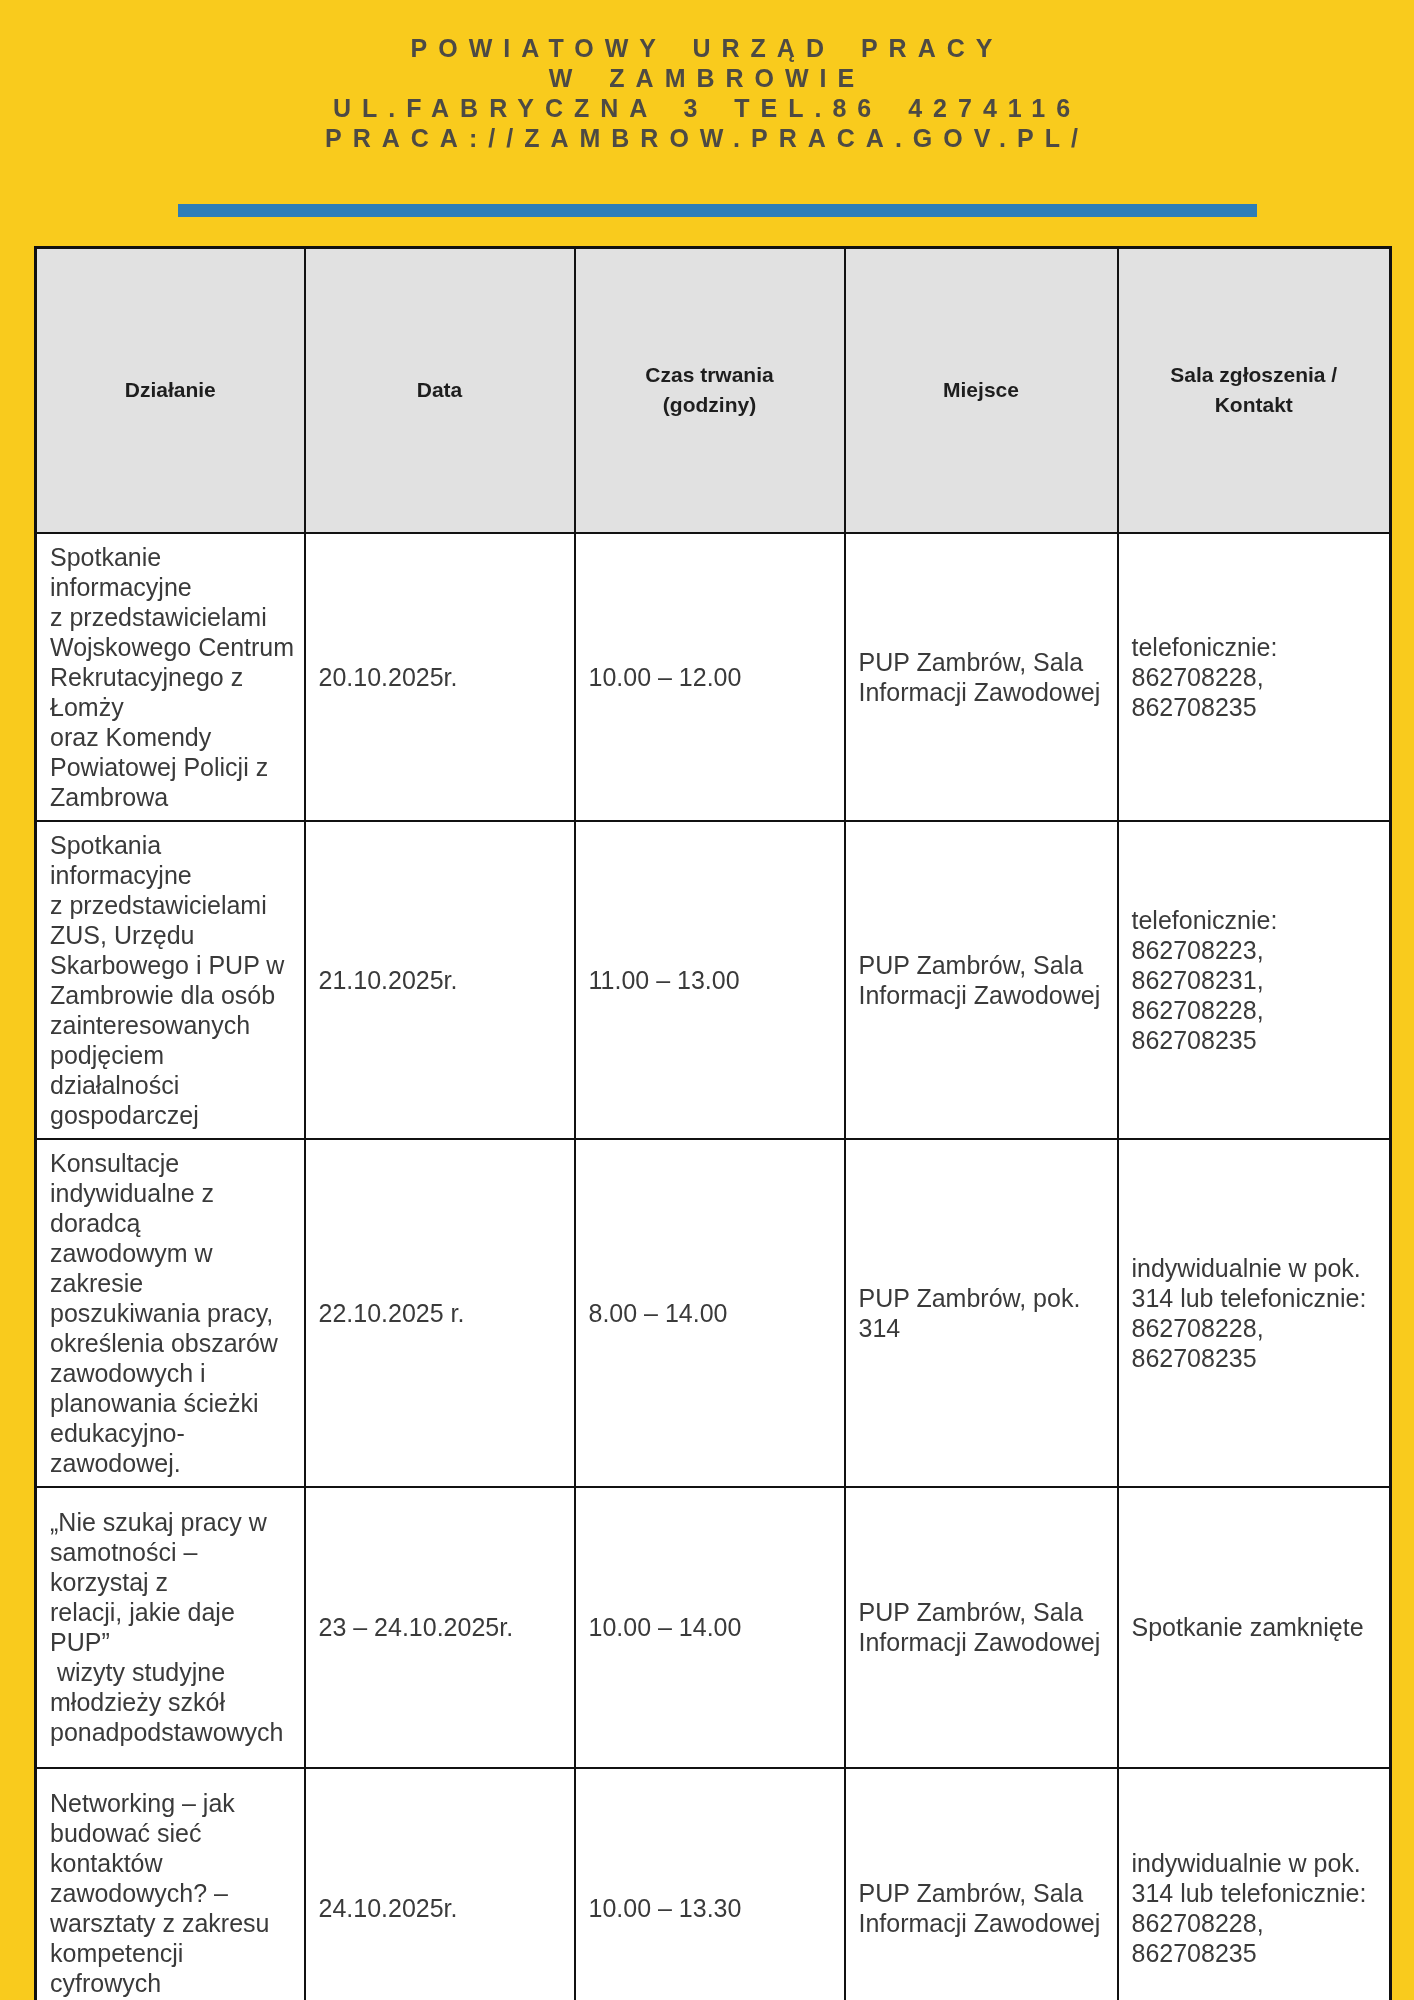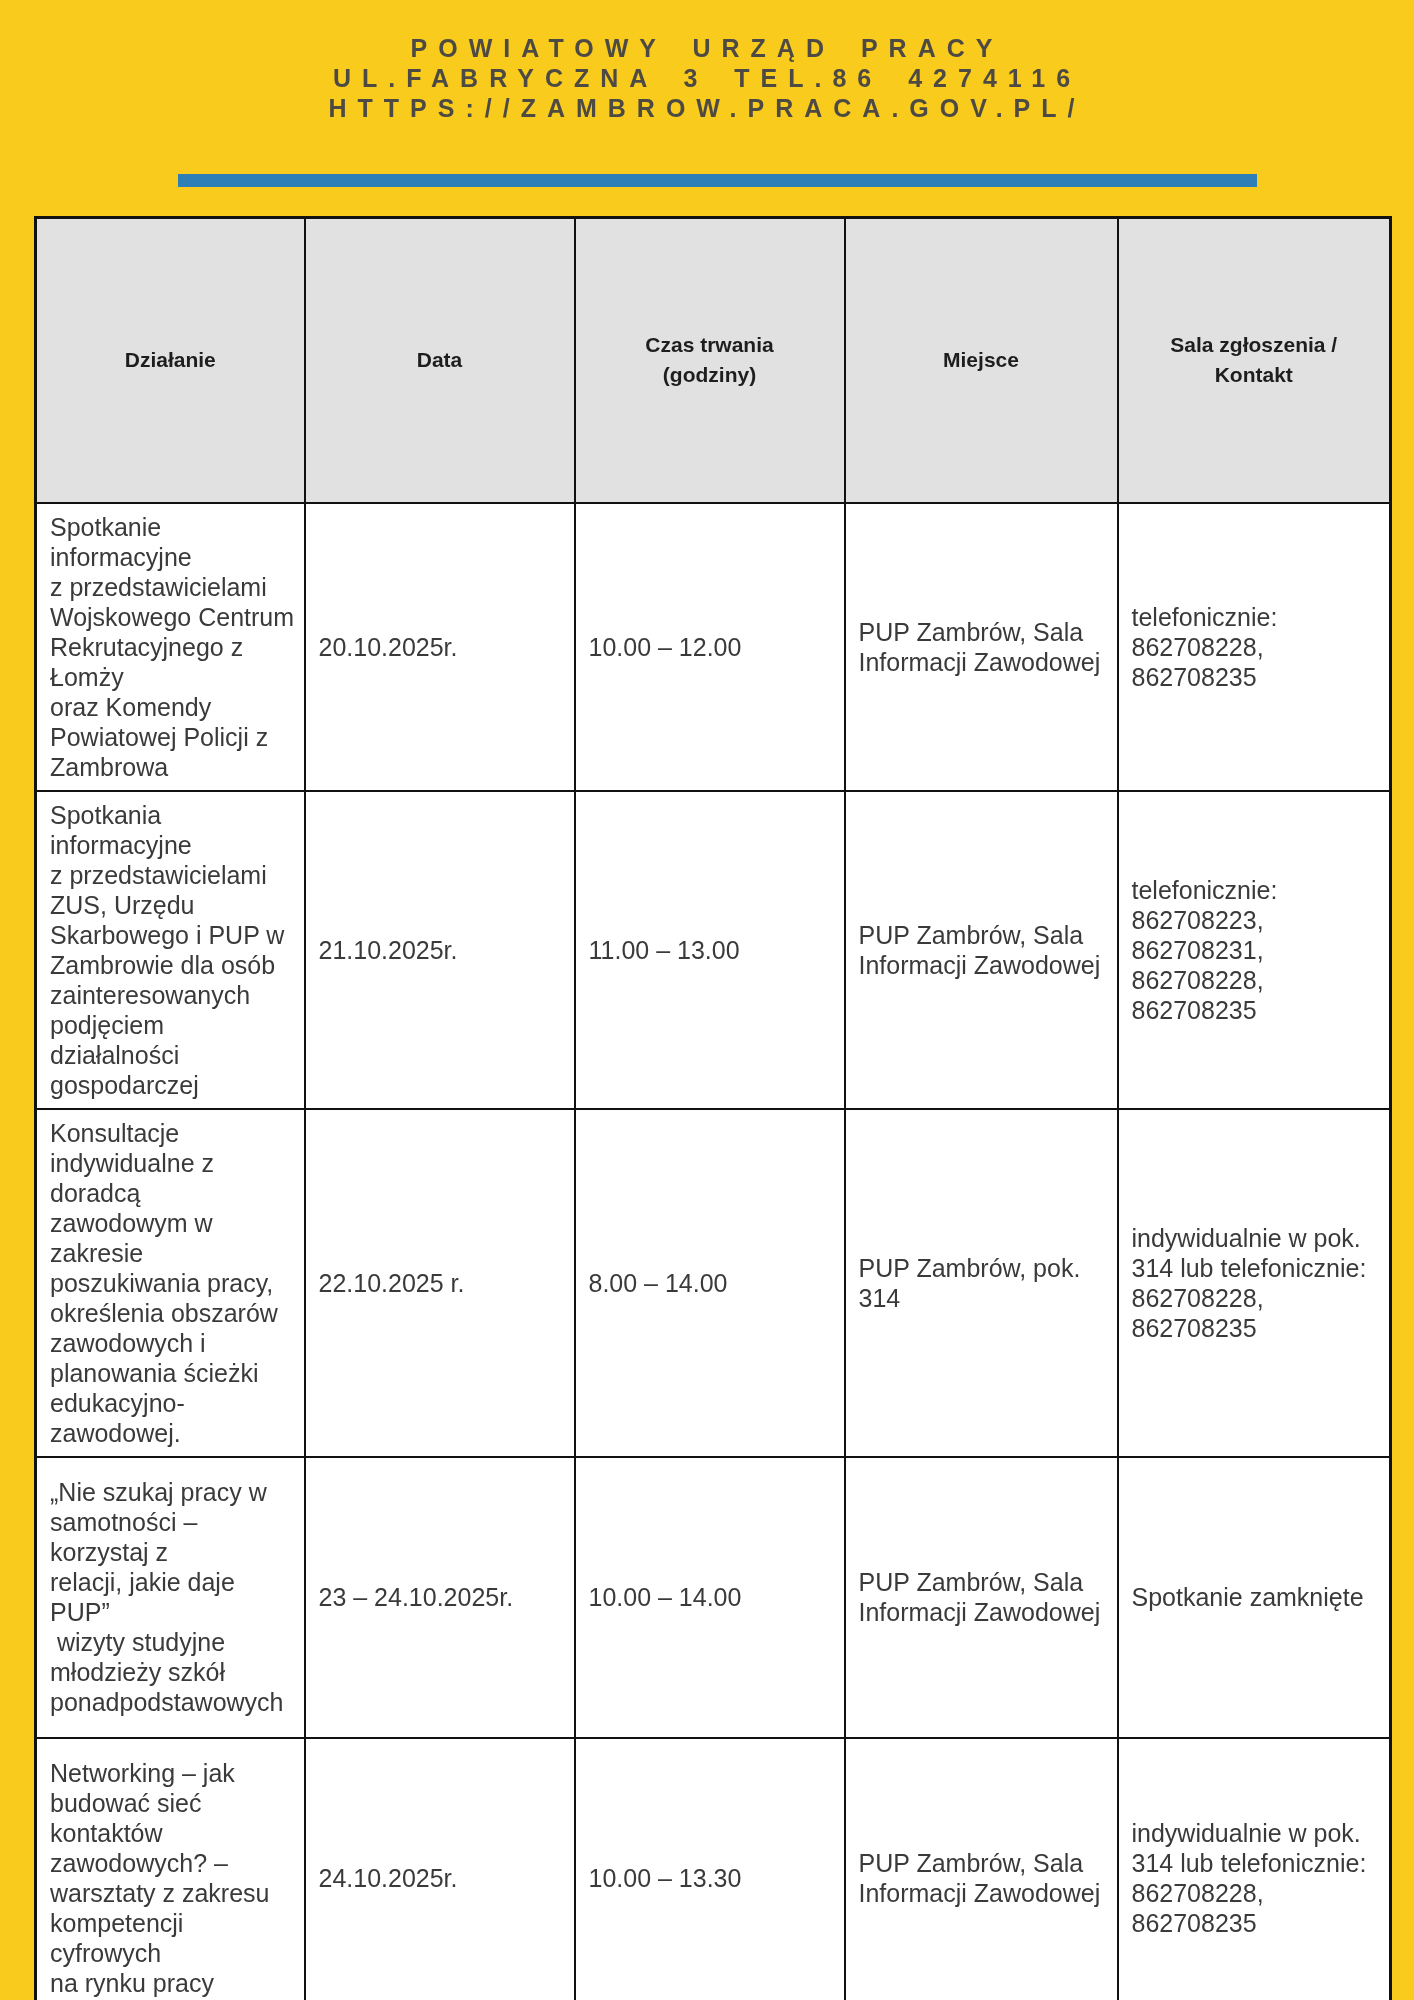--- a/index.html
+++ b/index.html
@@ -61,22 +61,23 @@
   tr.r1{height:207px;}
   tr.r2{height:277px;}
   tr.r3{height:281px;}
   tr.r4{height:282px;}
 </style>
 </head>
 <body>
 
 <div class="office-header">
   <div>POWIATOWY URZĄD PRACY</div>
+  <div>W ZAMBROWIE</div>
   <div>UL.FABRYCZNA 3 TEL.86 4274116</div>
-  <div>HTTPS://ZAMBROW.PRACA.GOV.PL/</div>
+  <div>PRACA://ZAMBROW.PRACA.GOV.PL/</div>
 </div>
 
 <div class="divider-bar"></div>
 
 <table class="schedule">
   <colgroup>
     <col style="width:269px">
       <col style="width:270px">
       <col style="width:270px">
       <col style="width:273px">

